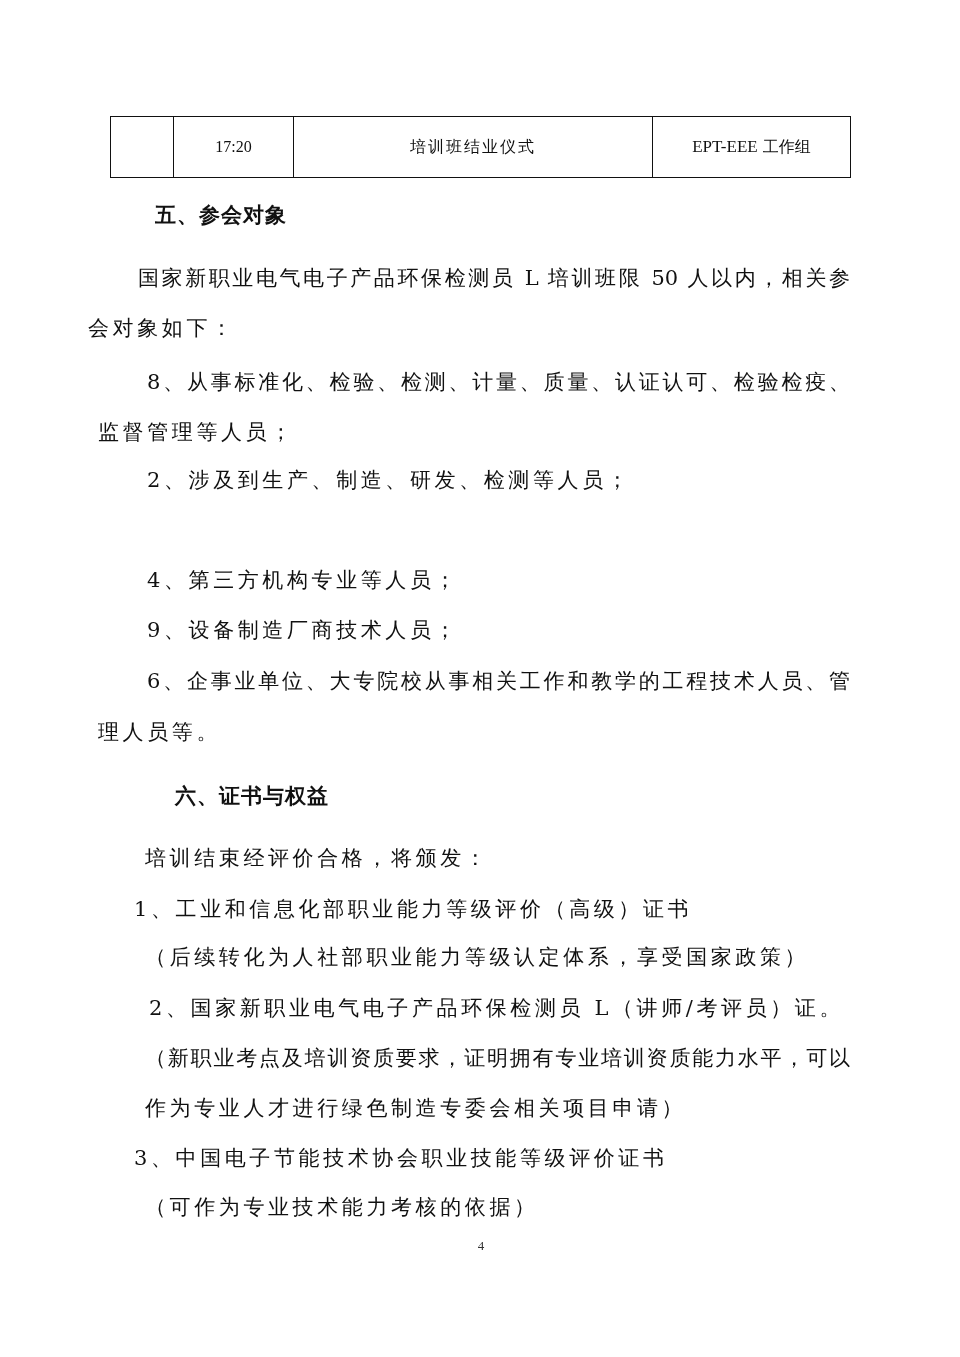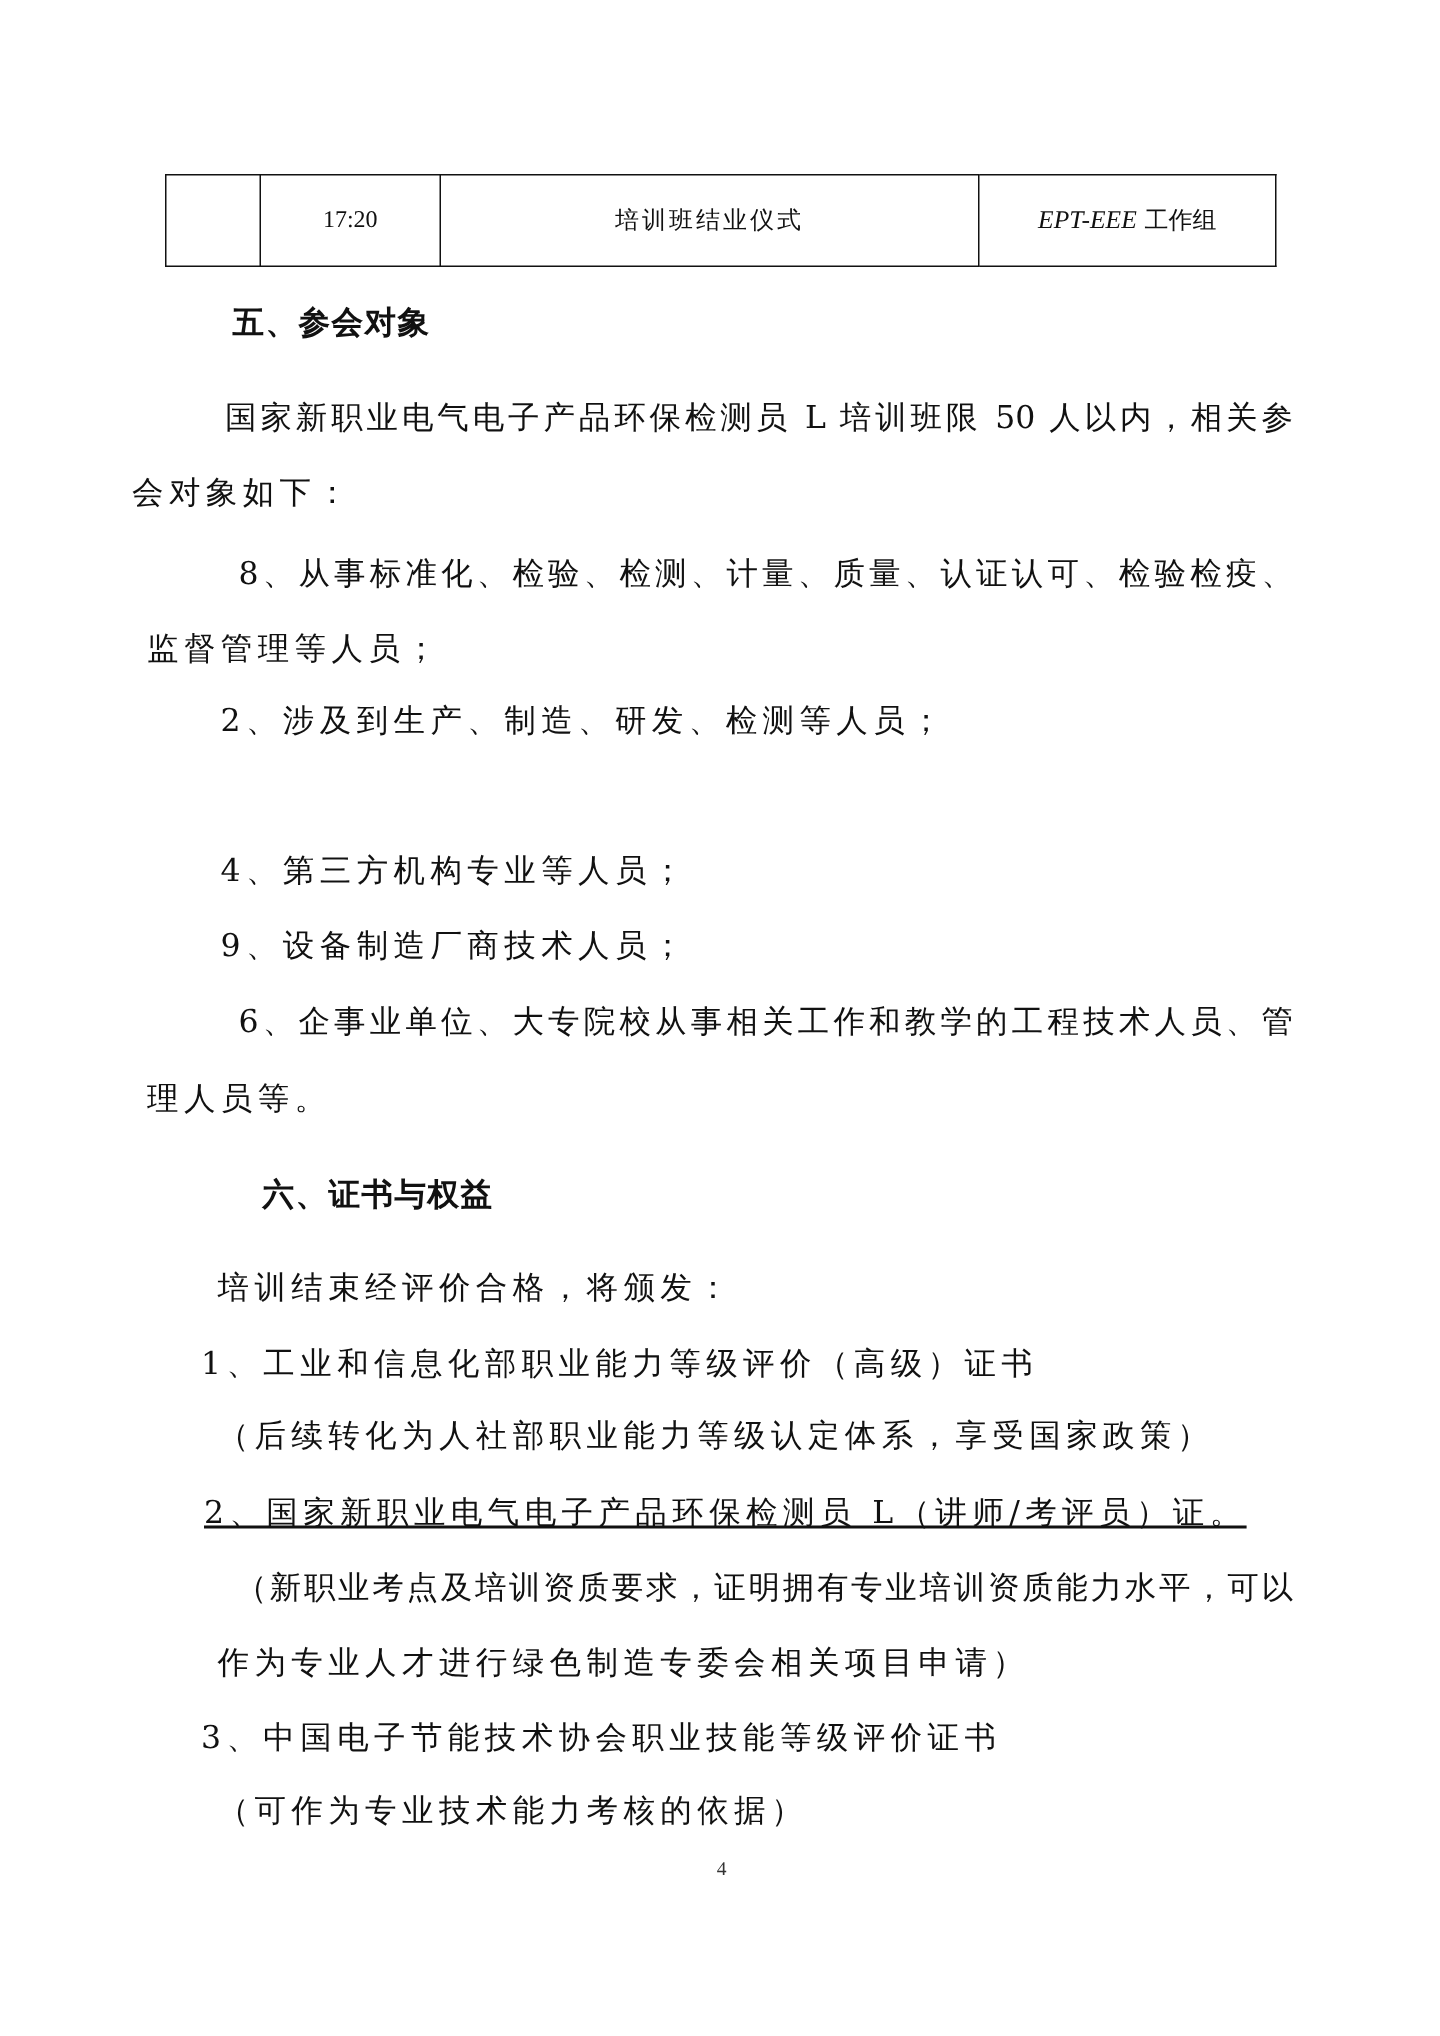--- a/index.html
+++ b/index.html
@@ -17,32 +17,32 @@
   }
   .sched-table td {
     border: 1.5px solid #111;
     text-align: center; vertical-align: middle;
     font-size: 16px; padding: 0;
   }
   .c1 { width: 62px; }
   .c2 { width: 119px; font-family: "Liberation Serif", serif; font-size: 17px; }
   .c3 { width: 358px; font-size: 16px; letter-spacing: 2px; }
   .c4 { width: 197px; font-size: 16px; }
-  .c4 .latin { font-family: "Liberation Serif", serif; font-size: 17px; font-style: italic; }
+  .c4 .latin { font-family: "Liberation Serif", serif; font-size: 17px; }
 
   .line {
     position: absolute; white-space: nowrap;
     font-size: 21px; line-height: 24px; letter-spacing: 3.6px;
   }
   .heading {
     position: absolute; white-space: nowrap;
     font-family: "DejaVu Sans", "Liberation Sans", sans-serif;
     font-weight: bold; font-size: 21px; line-height: 24px; letter-spacing: 1px;
   }
-  .just { text-align: justify; text-align-last: justify; margin-left: 12px; }
+  .just { text-align: justify; text-align-last: justify; }
   .pagenum {
     position: absolute; left: 474px; top: 1238px; width: 14px; text-align: center;
     font-family: "Liberation Serif", serif; font-size: 13px; color: #333;
   }
 </style>
 </head>
 <body>
 
 <div class="page">
 
@@ -72,21 +72,21 @@
   <div class="line just" style="left:147px; top:669px; width:703px; letter-spacing:0;">6、企事业单位、大专院校从事相关工作和教学的工程技术人员、管</div>
   <div class="line" style="left:98px; top:720px;">理人员等。</div>
 
   <div class="heading" style="left:153px; top:784px;margin-left:22px;">六、证书与权益</div>
 
   <div class="line" style="left:145px; top:846px;">培训结束经评价合格，将颁发：</div>
 
   <div class="line" style="left:134px; top:897px;">1、工业和信息化部职业能力等级评价（高级）证书</div>
   <div class="line" style="left:145px; top:945px;">（后续转化为人社部职业能力等级认定体系，享受国家政策）</div>
 
-  <div class="line" style="left:136px; top:996px;text-decoration:underline;">2、国家新职业电气电子产品环保检测员 L（讲师/考评员）证。</div>
+  <div class="line" style="left:149px; top:996px;">2、国家新职业电气电子产品环保检测员 L（讲师/考评员）证。</div>
   <div class="line just" style="left:145px; top:1046px; width:705px; letter-spacing:0;">（新职业考点及培训资质要求，证明拥有专业培训资质能力水平，可以</div>
   <div class="line" style="left:145px; top:1096px;">作为专业人才进行绿色制造专委会相关项目申请）</div>
 
   <div class="line" style="left:134px; top:1146px;">3、中国电子节能技术协会职业技能等级评价证书</div>
   <div class="line" style="left:145px; top:1195px;">（可作为专业技术能力考核的依据）</div>
 
   <div class="pagenum">4</div>
 </div>
 
 </body></html>

